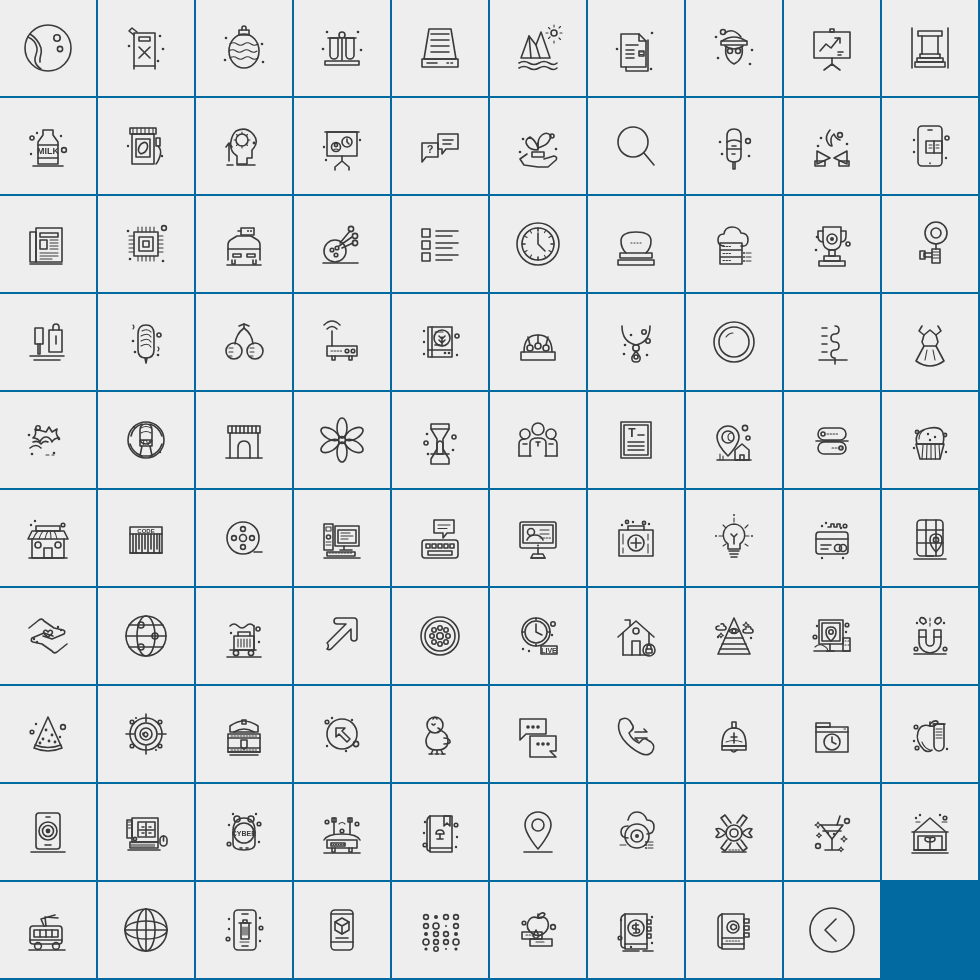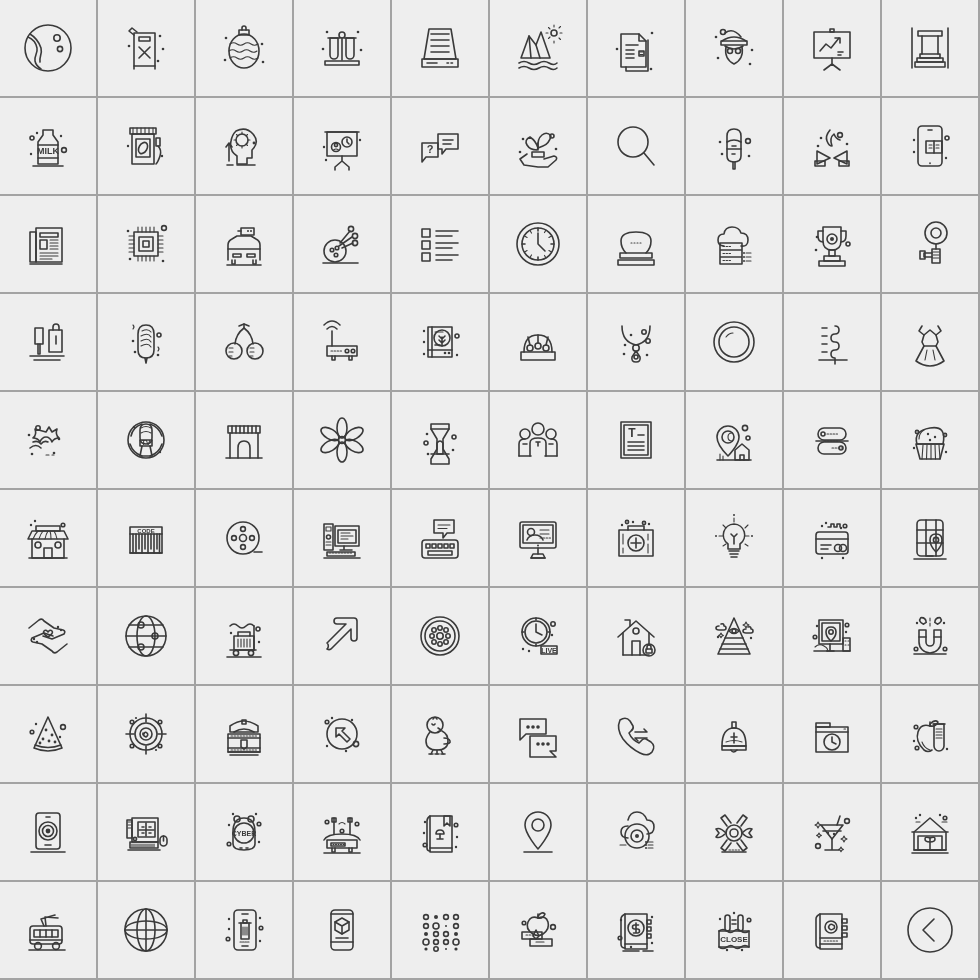--- a/index.html
+++ b/index.html
@@ -10,21 +10,21 @@
     font-family:"Liberation Sans", sans-serif;
     overflow:hidden;
   }
   #icon-grid{
     display:grid;
     grid-template-columns:repeat(10, 96px);
     grid-template-rows:repeat(10, 96px);
     gap:2px;
     width:980px;
     height:980px;
-    background:#a3a3a3;
+    background:#0369a1;
     box-sizing:border-box;
   }
   .cell{
     background:#eeeeee;
     display:flex;
     align-items:center;
     justify-content:center;
     position:relative;
     overflow:hidden;
   }
@@ -1346,36 +1346,20 @@
     <path class="ln" d="M32 25v10M34.5 27h-4a2 2 0 000 4h3a2 2 0 010 4h-4"></path>
     <path class="ln" d="M19 53h16M39 53h10"></path>
     <circle class="dot" cx="17" cy="22" r="1.2"></circle>
     <circle class="dot" cx="48" cy="19" r="1.2"></circle>
     <circle class="ln" cx="16" cy="40" r="1.8"></circle>
     <circle class="dot" cx="48" cy="45" r="1.2"></circle>
     <circle class="dot" cx="27" cy="49" r="1.2"></circle>
   </svg>
 </div>
 
-<div class="cell">
-  <svg viewBox="0 0 64 64">
-    <path class="ln" d="M17 33h30v16H17z"></path>
-    <path class="ln" d="M17 33q4-3 8 0t7 0 7 0 8 0"></path>
-    <path class="ln" d="M17 49q4 3 8 0t7 0 7 0 8 0"></path>
-    <text class="mini" x="32" y="44" text-anchor="middle" font-size="8">CLOSE</text>
-    <rect class="ln" x="23" y="17" width="5" height="16" rx="2.5"></rect>
-    <rect class="ln" x="36" y="17" width="5" height="16" rx="2.5"></rect>
-    <path class="ln" d="M30 22h4M30 26h4"></path>
-    <circle class="dot" cx="18" cy="21" r="1.2"></circle>
-    <circle class="ln" cx="47" cy="22" r="1.8"></circle>
-    <circle class="dot" cx="32" cy="15" r="1.2"></circle>
-    <circle class="dot" cx="25" cy="52" r="1.2"></circle>
-    <circle class="dot" cx="40" cy="52" r="1.2"></circle>
-  </svg>
-</div>
 
 <div class="cell">
   <svg viewBox="0 0 64 64">
     <path class="ln" d="M20 16h22v30H20z"></path>
     <path class="ln" d="M20 16q-4 2-4 5v25q0 4 4 4"></path>
     <path class="ln" d="M20 46v5h22v-5"></path>
     <path class="ln" d="M42 21h5v4h-5zM42 28h5v4h-5zM42 35h5v4h-5z"></path>
     <path class="ln" d="M20 40h22"></path>
     <circle class="ln" cx="31" cy="29" r="6"></circle>
     <path class="ln" d="M33 27a2.6 2.6 0 100 4c2 0 2-4 0-4"></path>

